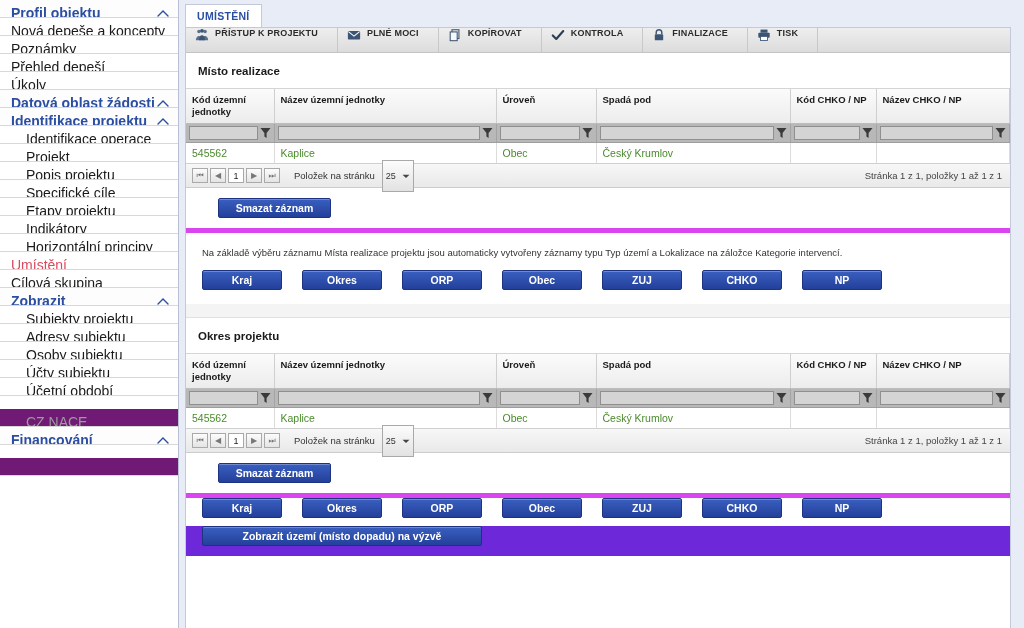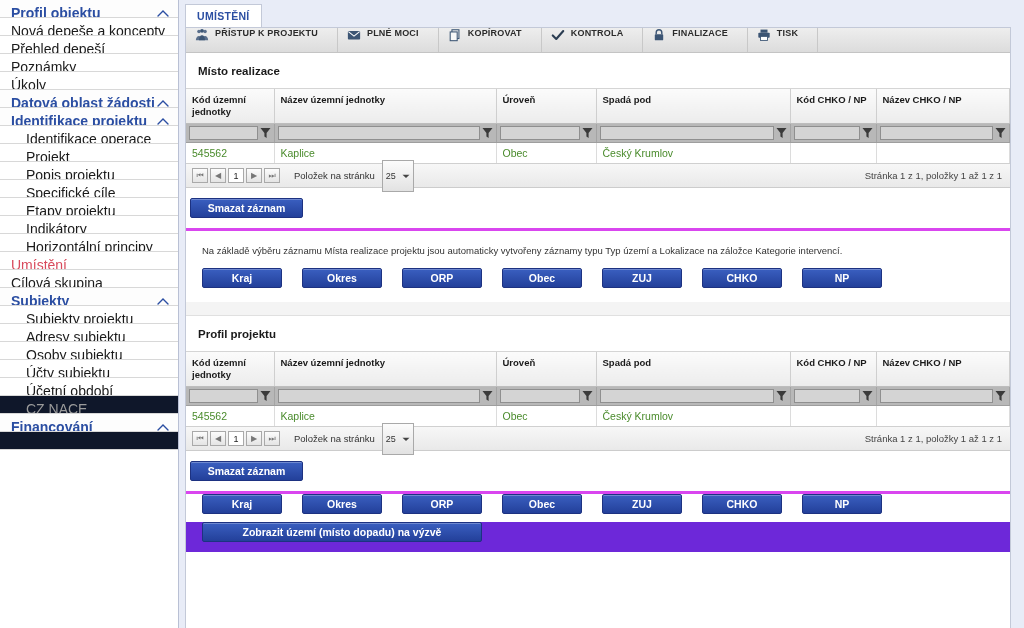--- a/index.html
+++ b/index.html
@@ -34,21 +34,21 @@
     overflow: hidden;
     background: #fff;
   }
   .nav-item.group {
     color: #2b4ea2;
     font-weight: bold;
     background: #fdfdfd;
   }
   .nav-item.child { padding-left: 26px; }
   .nav-item.active { color: #d84a5c; }
-  .nav-item.disabled { color: #9b9b9b; background: #0f172a; }
+  .nav-item.disabled { color: #9b9b9b; background: #701a75; margin-top: 13px; }
   .chev {
     position: absolute; right: 10px; top: 9px;
     width: 11px; height: 7px;
   }
   .chev svg { display: block; }
 
   
   .main {
     width: 845px; height: 628px;
     background: #e8ecf7;
@@ -193,21 +193,21 @@
     display: flex; align-items: center; justify-content: space-between;
     width: 32px; height: 32px;
     border: 1px solid #a9a9a9;
     background: linear-gradient(#fcfcfc, #e2e2e2);
     padding: 0 3px;
     font-size: 9px;
   }
   .pg-right { margin-left: auto; font-size: 9.5px; color: #444; }
 
   
-  .btnbar { padding: 10px 0 10px 4px; border-bottom: 3px solid #d946ef; background:#fff; }
+  .btnbar { padding: 10px 0 10px 32px; border-bottom: 5px solid #d946ef; background:#fff; }
   .btn {
     display: inline-block;
     background: linear-gradient(#3a5fc0, #23409a);
     border: 1px solid #1d3281;
     color: #ffffff;
     font-size: 10.5px;
     font-weight: bold;
     text-align: center;
     line-height: 18px;
     height: 20px;
@@ -237,43 +237,43 @@
 
 <div class="app">
 
   <div class="sidebar" id="sidebar">
       <div class="nav-item group"><span>Profil objektu</span><span class="chev">
           <svg viewBox="0 0 12 8" width="12" height="8">
             <path d="M1 7 L6 2 L11 7" stroke="#2b4ea2" stroke-width="1.4" fill="none" stroke-linecap="round"></path>
           </svg>
         </span></div>
       <div class="nav-item"><span>Nová depeše a koncepty</span></div>
+      <div class="nav-item"><span>Poznámky</span></div>
       <div class="nav-item"><span>Přehled depeší</span></div>
-      <div class="nav-item"><span>Poznámky</span></div>
       <div class="nav-item"><span>Úkoly</span></div>
       <div class="nav-item group"><span>Datová oblast žádosti</span><span class="chev">
           <svg viewBox="0 0 12 8" width="12" height="8">
             <path d="M1 7 L6 2 L11 7" stroke="#2b4ea2" stroke-width="1.4" fill="none" stroke-linecap="round"></path>
           </svg>
         </span></div>
       <div class="nav-item group"><span>Identifikace projektu</span><span class="chev">
           <svg viewBox="0 0 12 8" width="12" height="8">
             <path d="M1 7 L6 2 L11 7" stroke="#2b4ea2" stroke-width="1.4" fill="none" stroke-linecap="round"></path>
           </svg>
         </span></div>
       <div class="nav-item child"><span>Identifikace operace</span></div>
       <div class="nav-item child"><span>Projekt</span></div>
       <div class="nav-item child"><span>Popis projektu</span></div>
       <div class="nav-item child"><span>Specifické cíle</span></div>
       <div class="nav-item child"><span>Etapy projektu</span></div>
       <div class="nav-item child"><span>Indikátory</span></div>
       <div class="nav-item child"><span>Horizontální principy</span></div>
       <div class="nav-item active"><span>Umístění</span></div>
       <div class="nav-item"><span>Cílová skupina</span></div>
-      <div class="nav-item group"><span>Subjekty</span><span class="chev">
+      <div class="nav-item group"><span>Zobrazit</span><span class="chev">
           <svg viewBox="0 0 12 8" width="12" height="8">
             <path d="M1 7 L6 2 L11 7" stroke="#2b4ea2" stroke-width="1.4" fill="none" stroke-linecap="round"></path>
           </svg>
         </span></div>
       <div class="nav-item child"><span>Subjekty projektu</span></div>
       <div class="nav-item child"><span>Adresy subjektu</span></div>
       <div class="nav-item child"><span>Osoby subjektu</span></div>
       <div class="nav-item child"><span>Účty subjektu</span></div>
       <div class="nav-item child"><span>Účetní období</span></div>
       <div class="nav-item child disabled"><span>CZ NACE</span></div>
@@ -482,21 +482,21 @@
           <div class="btn btn-lvl">Kraj</div>
           <div class="btn btn-lvl">Okres</div>
           <div class="btn btn-lvl">ORP</div>
           <div class="btn btn-lvl">Obec</div>
           <div class="btn btn-lvl">ZUJ</div>
           <div class="btn btn-lvl">CHKO</div>
           <div class="btn btn-lvl">NP</div>
         </div>
       <div class="spacer-gray"></div>
 
-      <div class="section-title">Profil projektu</div>
+      <div class="section-title">Okres projektu</div>
       <div id="grid1">
           <table class="grid">
             <colgroup>
               <col style="width: 88px;">
               <col style="width: 222px;">
               <col style="width: 100px;">
               <col style="width: 194px;">
               <col style="width: 86px;">
               <col style="width: auto;">
             </colgroup>

